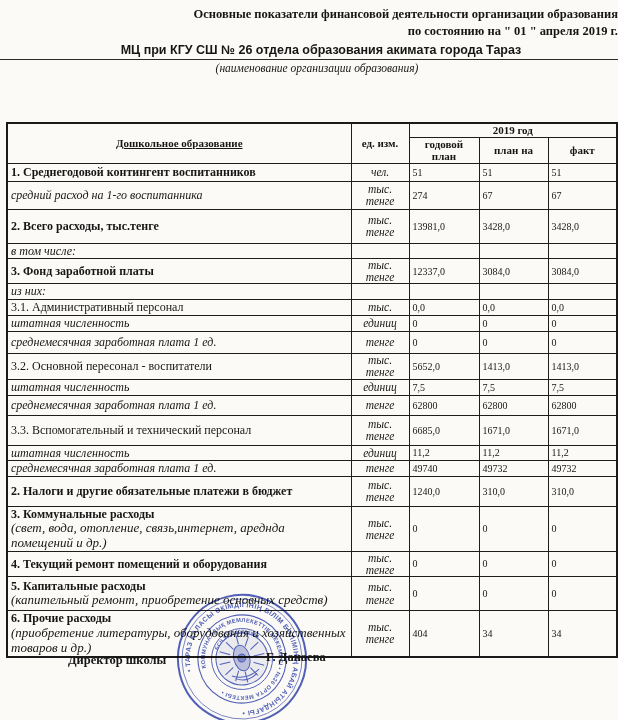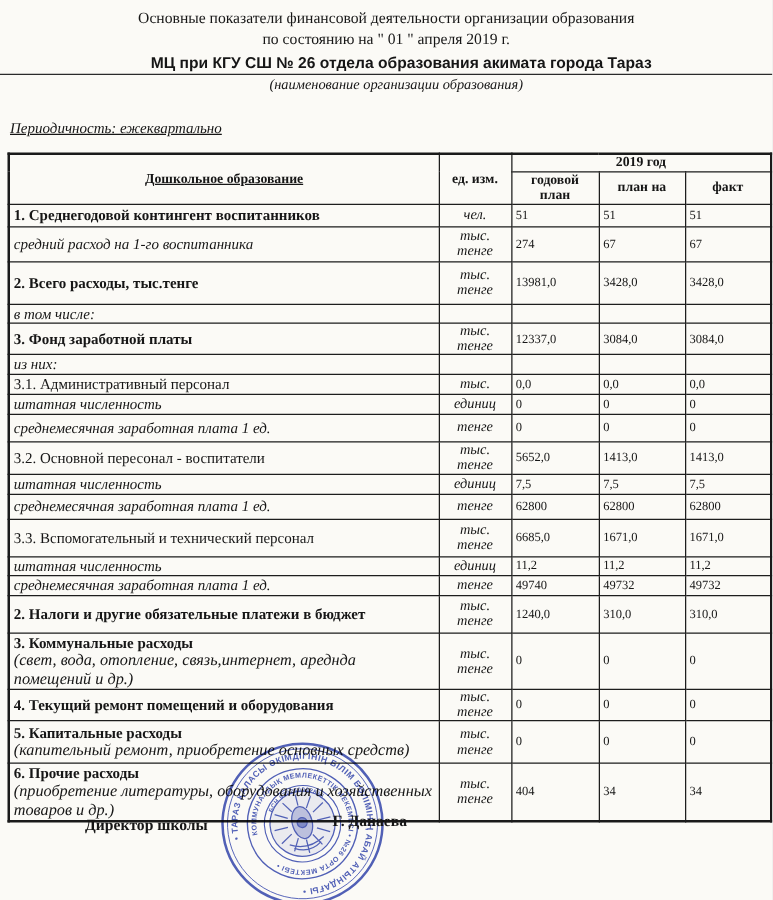--- a/index.html
+++ b/index.html
@@ -9,21 +9,21 @@
   }
   *{box-sizing:border-box;}
   html,body{margin:0;padding:0;background:#e9e8e5;}
   .page{
     position:relative;width:618px;height:720px;margin:0 auto;
     background:var(--paper);
     font-family:"Liberation Serif", serif;color:var(--ink);
     overflow:hidden;
   }
   .abs{position:absolute;}
-  .title-line{left:0;right:0;text-align:center;font-weight:normal;font-size:12.5px;line-height:1.2;}
+  .title-line{left:0;right:0;text-align:right;font-weight:bold;font-size:12.5px;line-height:1.2;}
   .org-name{left:0;right:0;text-align:center;font-family:"Liberation Sans",sans-serif;font-weight:bold;font-size:12.5px;padding-left:24px;}
   .org-rule{left:0;width:618px;border-top:1.6px solid #2a2a2a;height:0;}
   .org-caption{left:0;right:0;text-align:center;font-style:italic;font-size:11.5px;padding-left:16px;}
   .periodicity{left:8px;font-style:italic;font-size:12px;text-decoration:underline;}
 
   table.report{
     position:absolute;top:122px;left:6px;width:610px;
     border-collapse:collapse;table-layout:fixed;
     background:transparent;
   }
@@ -59,21 +59,20 @@
 
 <div class="page">
 
   <div class="abs title-line" style="top:7px">Основные показатели финансовой деятельности организации образования</div>
   <div class="abs title-line" style="top:24px">по состоянию на " 01 "  апреля   2019 г.</div>
 
   <div class="abs org-name" style="top:43px">МЦ при КГУ СШ № 26 отдела образования акимата города Тараз</div>
   <div class="abs org-rule" style="top:59px"></div>
   <div class="abs org-caption" style="top:62px">(наименование организации образования)</div>
 
-  <div class="abs periodicity" style="top:95px">Периодичность: ежеквартально</div>
 
   <table class="report">
     <colgroup>
       <col style="width:344px">
         <col style="width:58px">
       <col style="width:70px">
         <col style="width:69px">
         <col style="width:69px">
     </colgroup>
     <thead>

